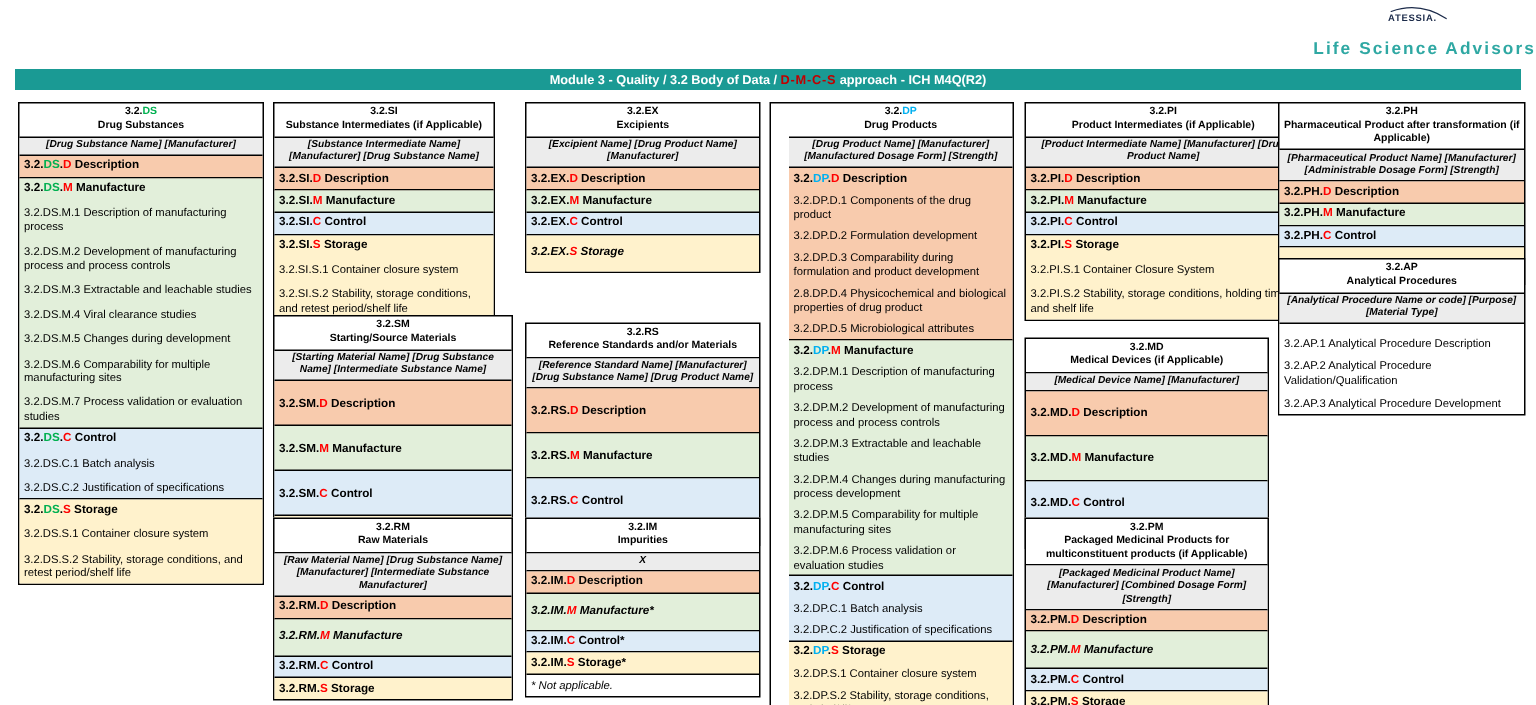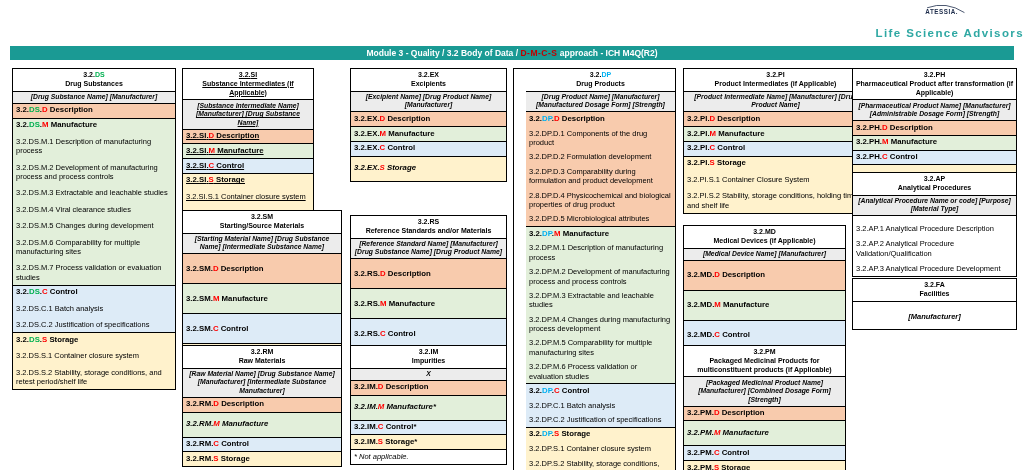--- a/index.html
+++ b/index.html
@@ -36,21 +36,21 @@
   .sec-note{background:#fff;font-style:italic;}
   .sec-center{background:#fff;display:flex;align-items:center;justify-content:center;
               font-style:italic;font-weight:bold;}
   .sec-h{font-weight:bold;font-size:7.8px;}
   .item{margin-top:3.5px;}
   .sz-tall{min-height:25px;display:flex;flex-direction:column;justify-content:center;}
   .sz-mid{min-height:20px;display:flex;flex-direction:column;justify-content:center;font-style:italic;}
 
   
   #box-ds{left:12px;top:68px;width:164px;min-height:277px;}
-  #box-si{left:182px;top:68px;width:132px;min-height:129px;text-decoration:underline;}
+  #box-si{left:182px;top:68px;width:148px;min-height:129px;}
   #box-sm{left:182px;top:210px;width:160px;min-height:128px;}
   #box-rm{left:182px;top:345px;width:160px;min-height:90px;}
   #box-ex{left:350px;top:68px;width:157px;min-height:92px;}
   #box-rs{left:350px;top:215px;width:157px;min-height:117px;}
   #box-im{left:350px;top:345px;width:157px;min-height:97px;}
   #box-dp{left:513px;top:68px;width:163px;min-height:345px;padding-left:12px;}
   #box-pi{left:683px;top:68px;width:185px;min-height:127px;}
   #box-md{left:683px;top:225px;width:163px;min-height:111px;}
   #box-pm{left:683px;top:345px;width:163px;min-height:120px;}
   #box-ph{left:852px;top:68px;width:165px;min-height:87px;}
@@ -365,25 +365,14 @@
       </div>
       <div class="bx-sub">[Analytical Procedure Name or code] [Purpose] [Material Type]</div>
       <div class="sec sec-plain">
         <div class="items">
           <div class="item">3.2.AP.1 Analytical Procedure Description</div>
           <div class="item">3.2.AP.2 Analytical Procedure Validation/Qualification</div>
           <div class="item">3.2.AP.3 Analytical Procedure Development</div>
         </div>
       </div>
     </div>
-  <div class="box" id="box-fa">
-      <div class="bx-head">
-        <div class="bx-code"><span>3.2.</span><span style="color:#000">FA</span></div>
-        <div class="bx-title">Facilities</div>
-      </div>
-      <div class="sec sec-center">
-        <div class="items">
-          <div class="item">[Manufacturer]</div>
-        </div>
-      </div>
-    </div>
 
 </div>
 
 </body></html>

